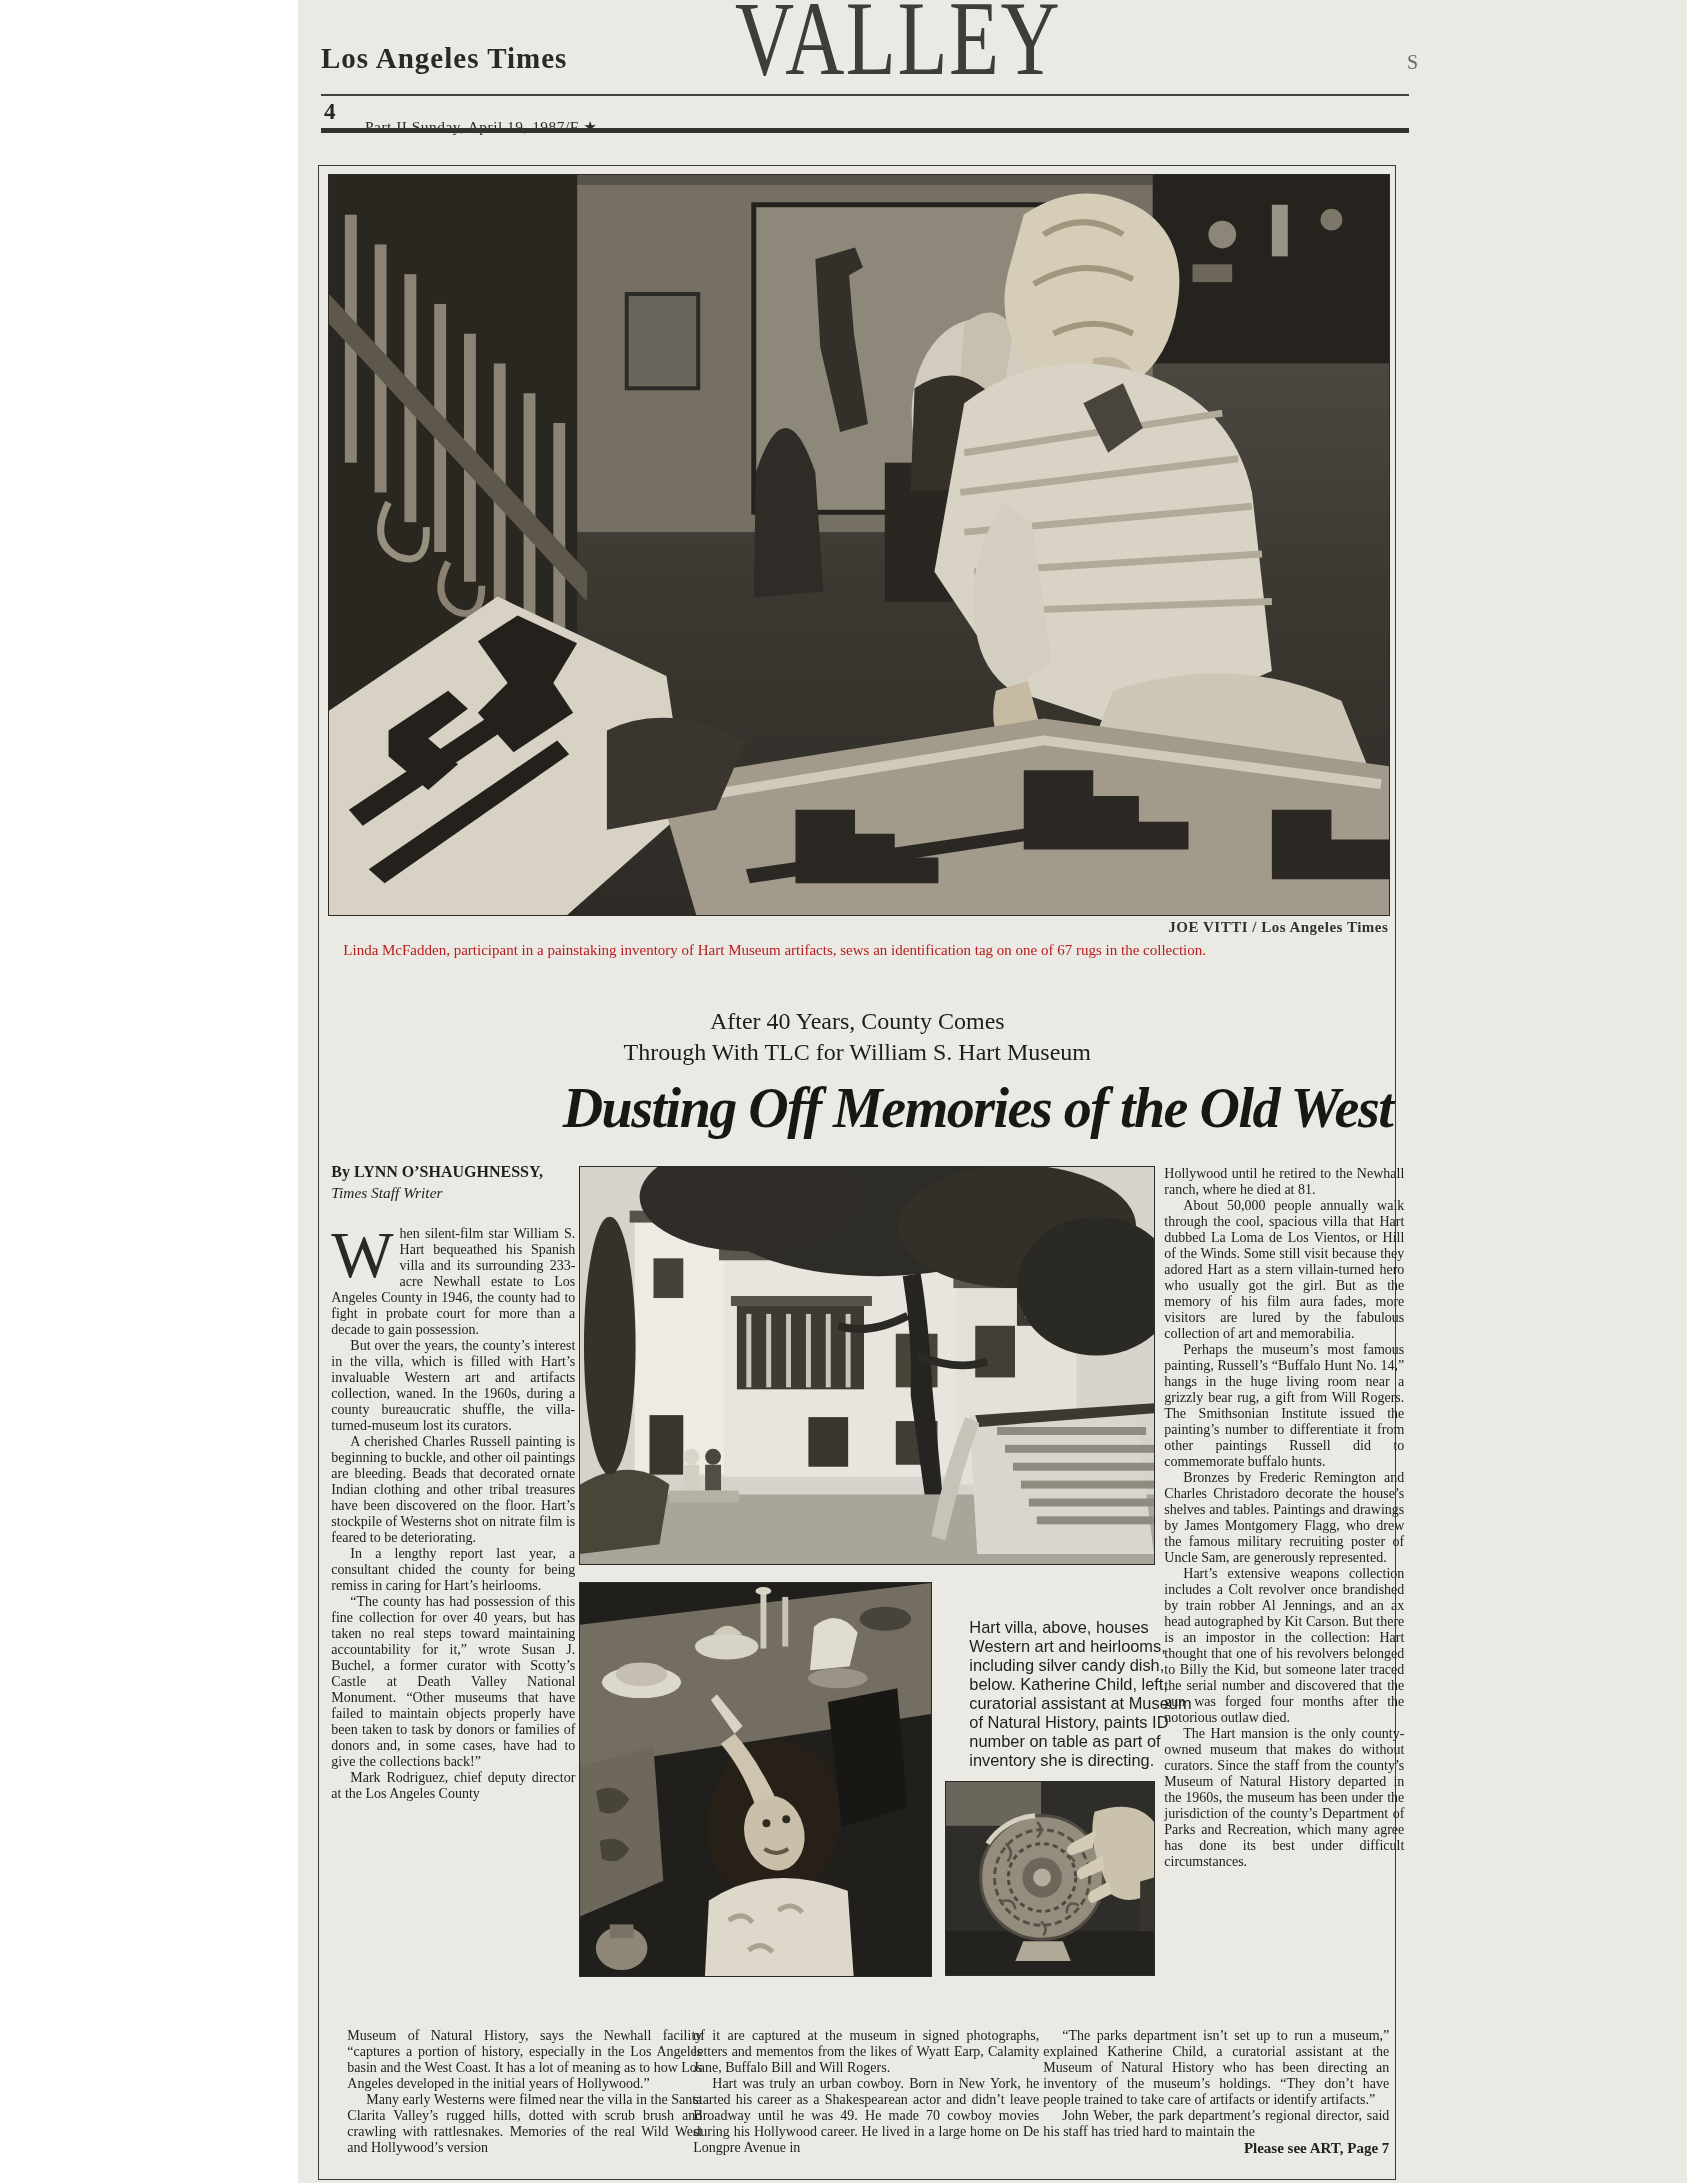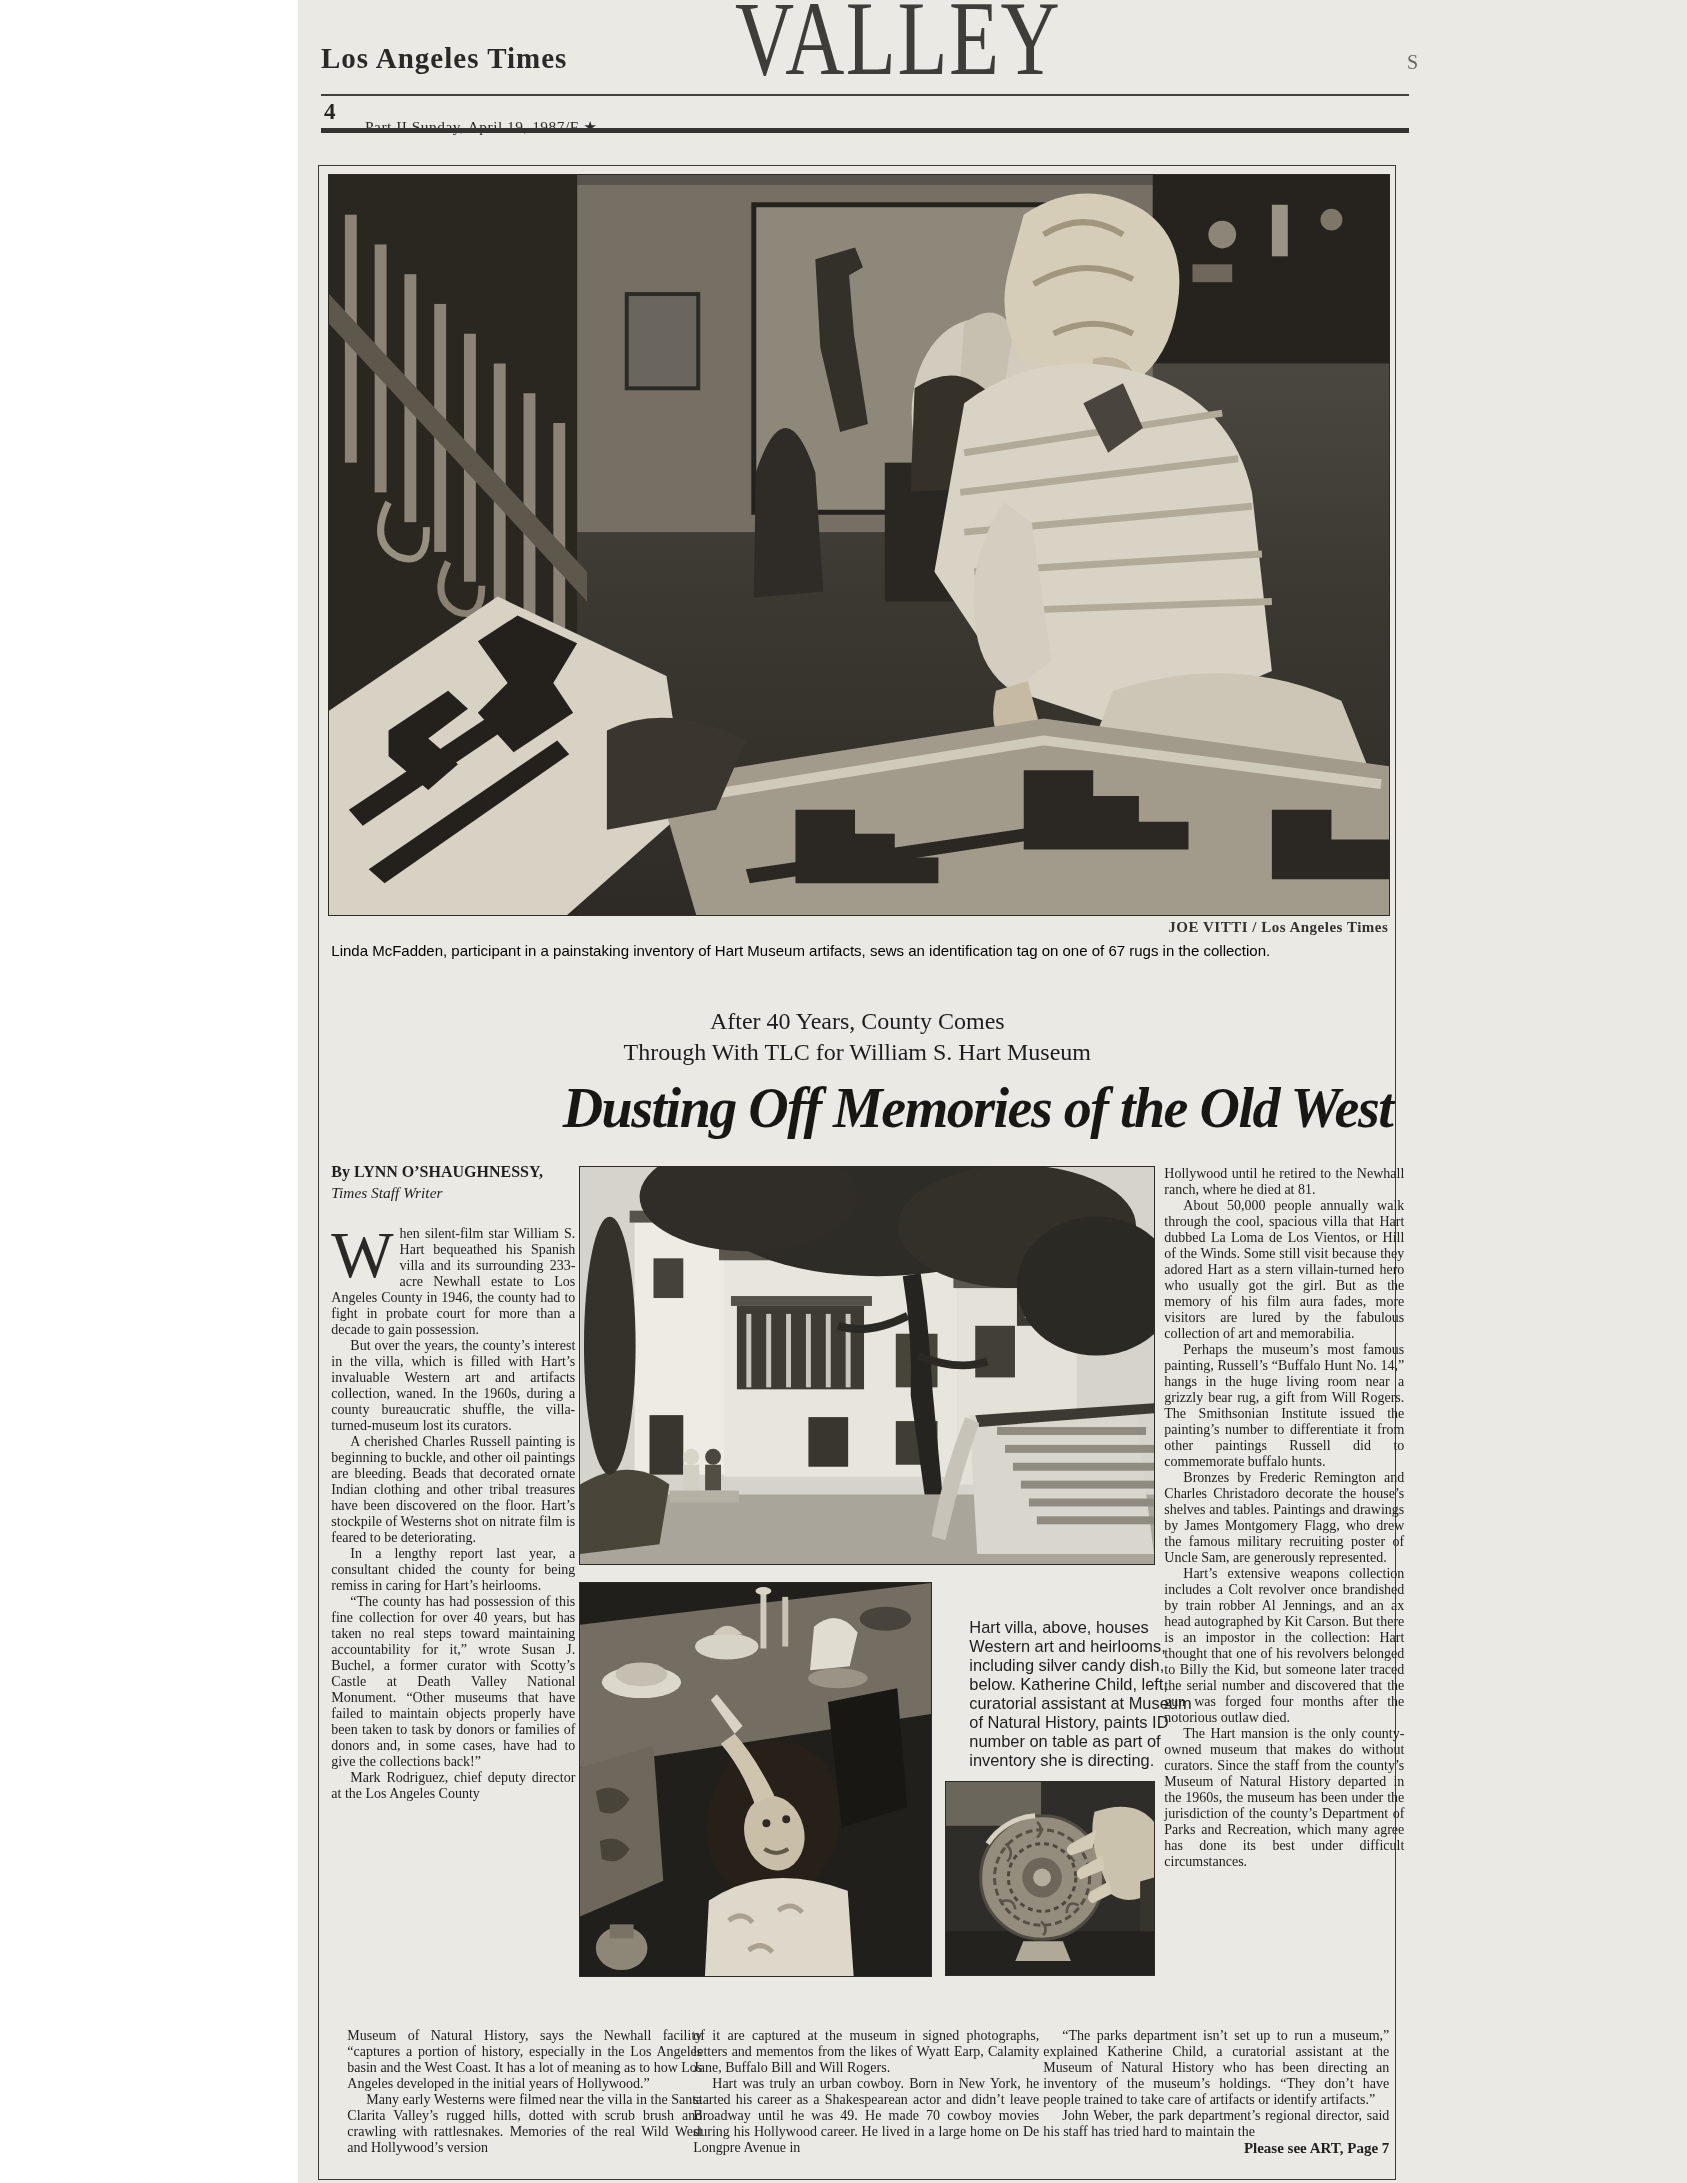--- a/index.html
+++ b/index.html
@@ -15,22 +15,22 @@
   .rule-thick{left:23px;top:128px;width:1088px;height:4.5px;background:#35332f;}
   .page-num{left:26px;top:99px;font-size:23px;font-weight:bold;color:#26251f;}
   .dateline{left:67px;top:118px;font-size:15.4px;color:#2c2b28;letter-spacing:0.5px;}
   .edge-letter{left:1109px;top:51px;font-size:20px;color:#6a6862;}
   
   .article-box{left:20.3px;top:165px;width:1076px;height:2013px;border:1.5px solid #3b3a36;}
   .photo-frame{position:absolute;border:1px solid #2c2b27;background:#3a3733;overflow:hidden;}
   .photo-frame svg{display:block;width:100%;height:100%;}
   .credit{left:9px;top:753px;width:1060px;text-align:right;font-size:15px;font-weight:bold;
        color:#33322e;letter-spacing:0.5px;}
-  .caption-main{left:12px;top:776px;width:1057px;font-family:Liberation Sans, sans-serif;
-       font-size:15px;color:#000000;}
+  .caption-main{left:24px;top:776px;width:1057px;font-family:Liberation Serif, serif;
+       font-size:15px;color:#b91c1c;}
   .kicker{left:0;width:1076px;text-align:center;font-size:24px;color:#1e1d1b;line-height:31px;}
   .headline{left:3px;top:910px;width:1070px;text-align:right;font-size:56px;font-weight:bold;
        letter-spacing:-1.5px;color:#181714;white-space:nowrap;font-style:italic;}
   .byline-author{left:12px;top:997px;font-size:16px;font-weight:bold;color:#211f1d;}
   .byline-title{left:12px;top:1018px;font-size:15.4px;font-style:italic;color:#211f1d;}
   .col{font-size:14px;line-height:16px;text-align:justify;color:#22211e;}
   .col p{margin:0;text-indent:19px;}
   .col p.noindent{text-indent:0;}
   .col-left{left:12px;top:1060px;width:244px;}
   .col-right{left:845px;top:1000px;width:240px;}

